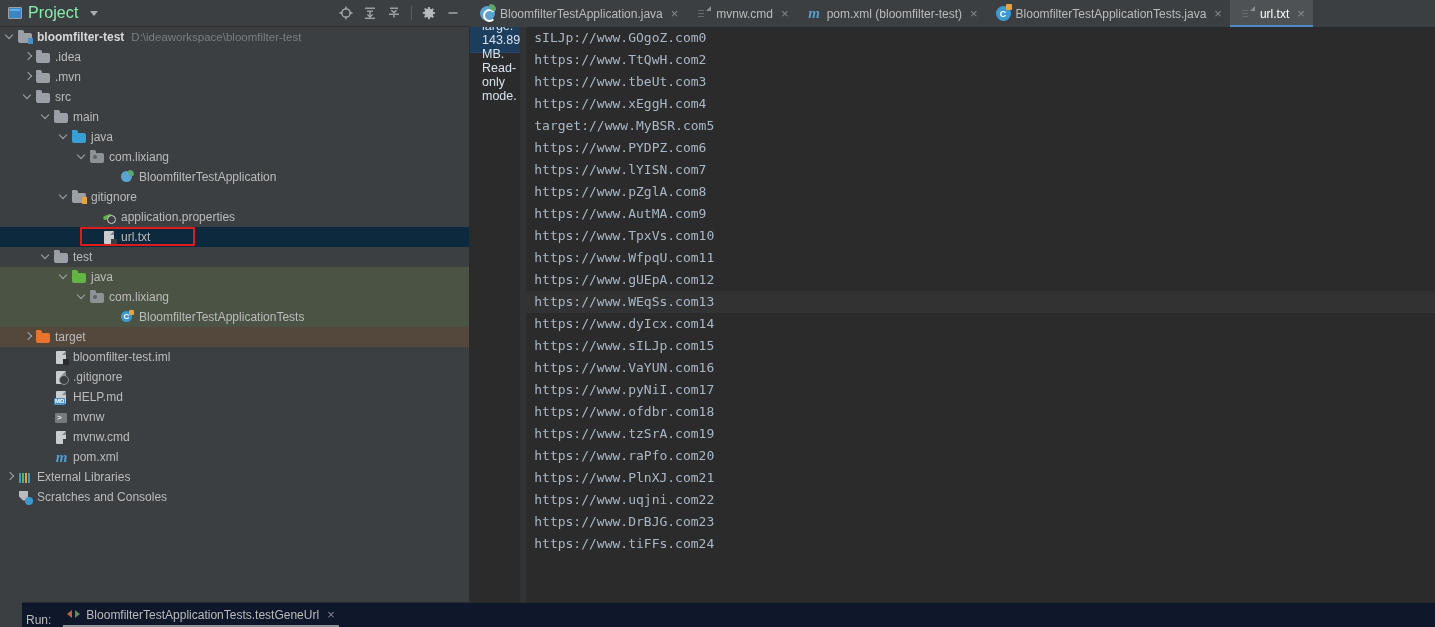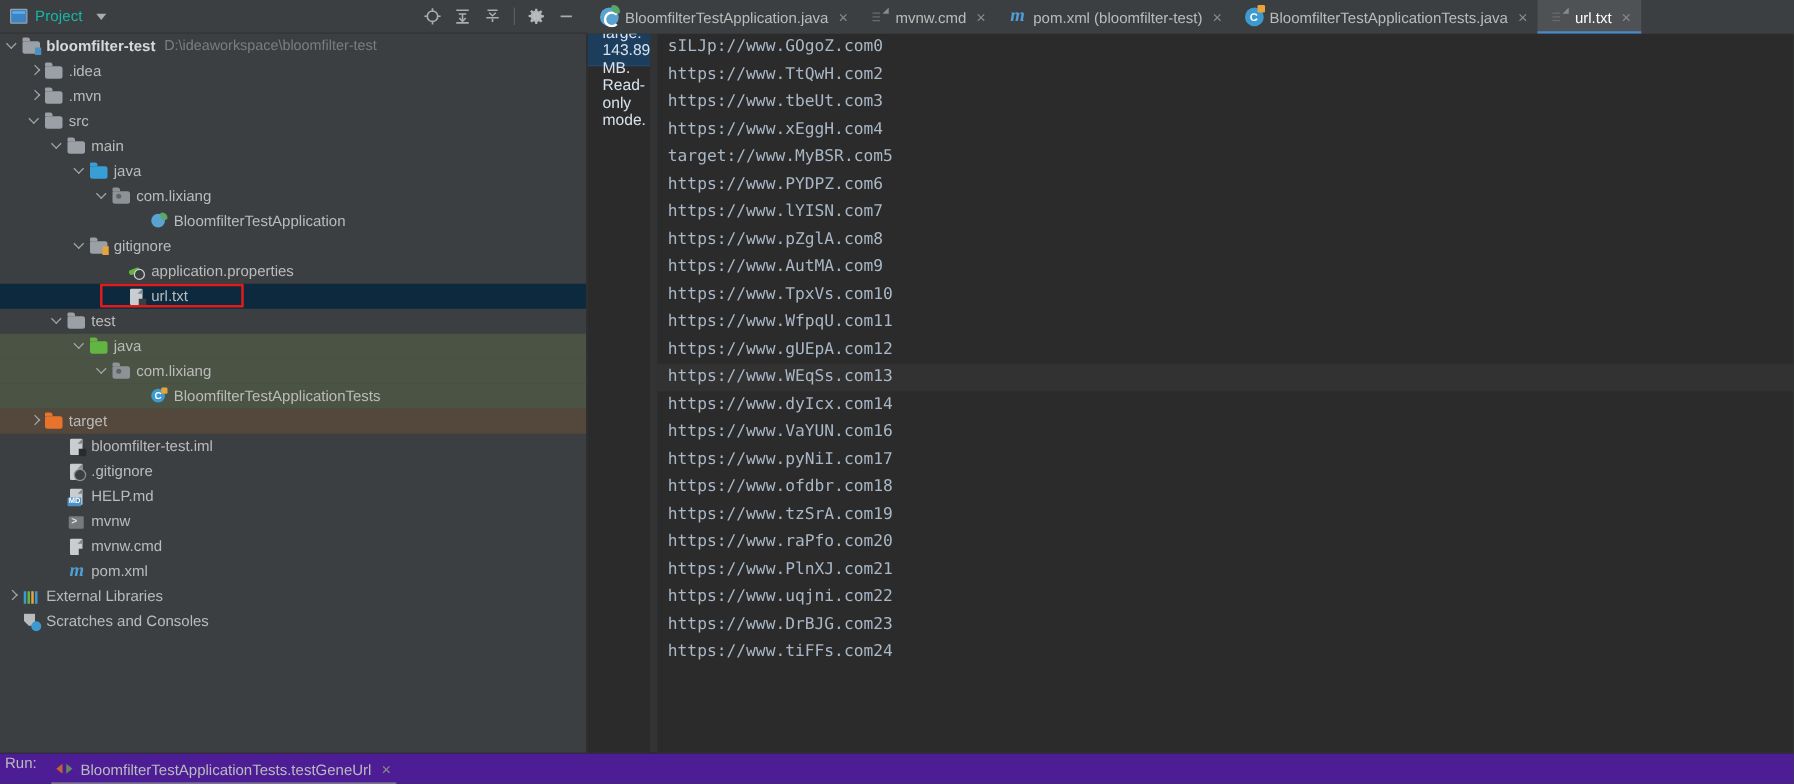--- a/index.html
+++ b/index.html
@@ -22,21 +22,21 @@
     padding-left: 8px;
   }
   .proj-title-box { display: flex; align-items: center; gap: 6px; cursor: default; }
   .proj-window-icon {
     width: 14px; height: 12px; border: 1.5px solid #9aa0a6; border-radius: 1px;
     background: #3d84c6; position: relative;
   }
   .proj-window-icon::after {
     content:''; position:absolute; left:1px; right:1px; top:1px; height:2px; background:#5eb0e8;
   }
-  .proj-label { font-size: 12px; color: #14b8a6; letter-spacing: .1px; }
+  .proj-label { font-size: 16px; color: #86efac; letter-spacing: .1px; }
   .caret-down {
     width: 0; height: 0; margin-left: 5px;
     border-left: 4px solid transparent; border-right: 4px solid transparent;
     border-top: 5px solid #a9adb2;
   }
   .proj-tools { margin-left: auto; display: flex; align-items: center; gap: 2px; padding-right: 6px; }
   .tool-btn {
     width: 22px; height: 22px; display: flex; align-items: center; justify-content: center;
     border-radius: 3px; cursor: pointer;
   }
@@ -248,23 +248,23 @@
   .code-lines { flex: 1; position: relative; }
   .cl {
     height: 22px; line-height: 22px; padding-left: 8px;
     font-family: "DejaVu Sans Mono", "Liberation Mono", monospace;
     font-size: 13px; color: #a9b7c6; white-space: pre;
   }
   .cl.caret { background: #323232; }
 
   
   .run-bar {
-    height: 25px; flex: 0 0 25px; background: #4c1d95;
-    display: flex; align-items: flex-start; border-top: 1px solid #2b2b2b;
-    font-size: 12px; color: #bbbbbb;
+    height: 25px; flex: 0 0 25px; background: #0f172a;
+    display: flex; align-items: flex-end; border-top: 1px solid #2b2b2b;
+    font-size: 12px; color: #bbbbbb; margin-left: 22px;
   }
   .run-label { padding: 0 8px 0 4px; color: #bbbbbb; }
   .run-tab {
     display: flex; align-items: center; gap: 6px; height: 25px; padding: 0 8px;
     position: relative; cursor: pointer;
   }
   .run-tab::after {
     content:''; position:absolute; left:4px; right:4px; bottom:0; height:2px; background:#8d9296;
   }
   .ic-rerun { width:13px; height:13px; position:relative; flex:0 0 13px; }
@@ -561,20 +561,21 @@
             <div class="cl">target://www.MyBSR.com5</div>
             <div class="cl">https://www.PYDPZ.com6</div>
             <div class="cl">https://www.lYISN.com7</div>
             <div class="cl">https://www.pZglA.com8</div>
             <div class="cl">https://www.AutMA.com9</div>
             <div class="cl">https://www.TpxVs.com10</div>
             <div class="cl">https://www.WfpqU.com11</div>
             <div class="cl">https://www.gUEpA.com12</div>
             <div class="cl caret">https://www.WEqSs.com13</div>
             <div class="cl">https://www.dyIcx.com14</div>
+            <div class="cl">https://www.sILJp.com15</div>
             <div class="cl">https://www.VaYUN.com16</div>
             <div class="cl">https://www.pyNiI.com17</div>
             <div class="cl">https://www.ofdbr.com18</div>
             <div class="cl">https://www.tzSrA.com19</div>
             <div class="cl">https://www.raPfo.com20</div>
             <div class="cl">https://www.PlnXJ.com21</div>
             <div class="cl">https://www.uqjni.com22</div>
             <div class="cl">https://www.DrBJG.com23</div>
             <div class="cl">https://www.tiFFs.com24</div>
           </div>

